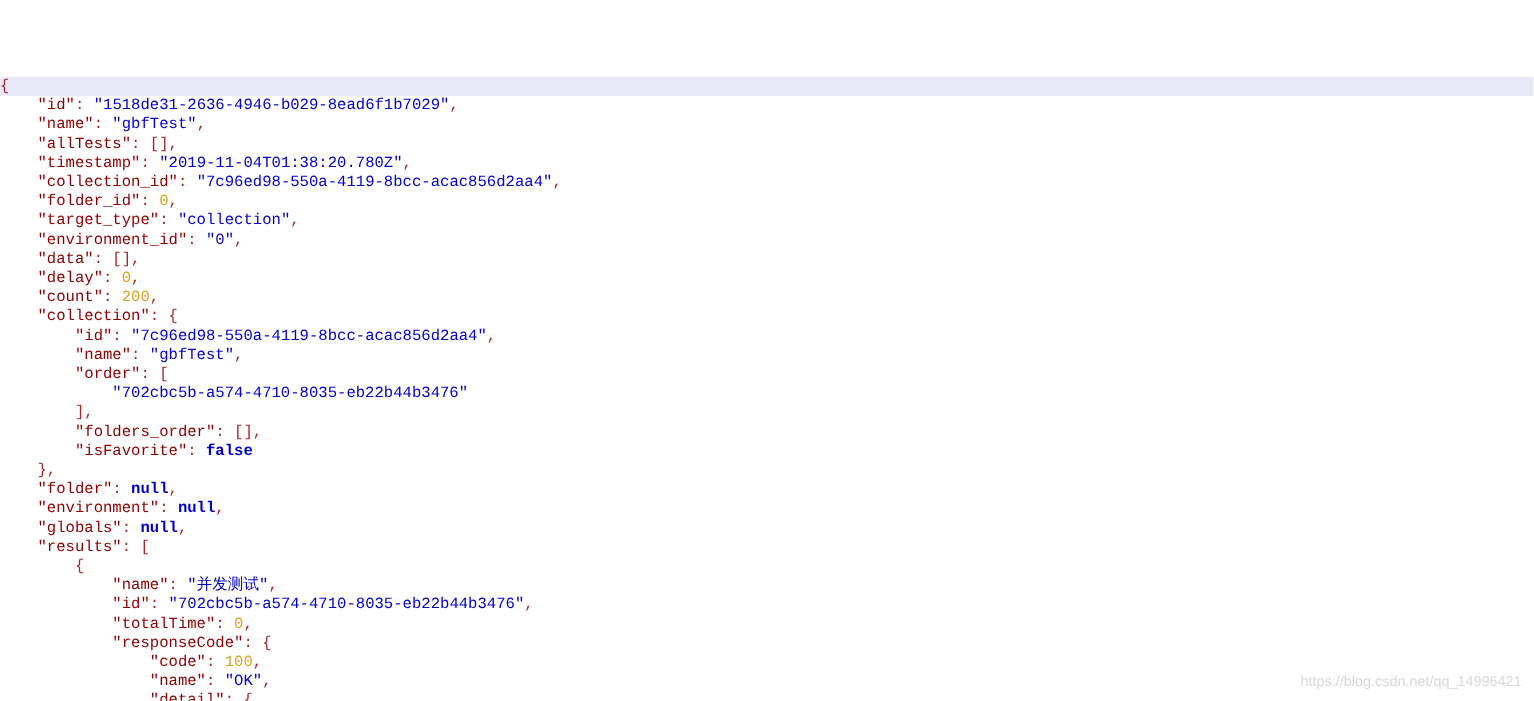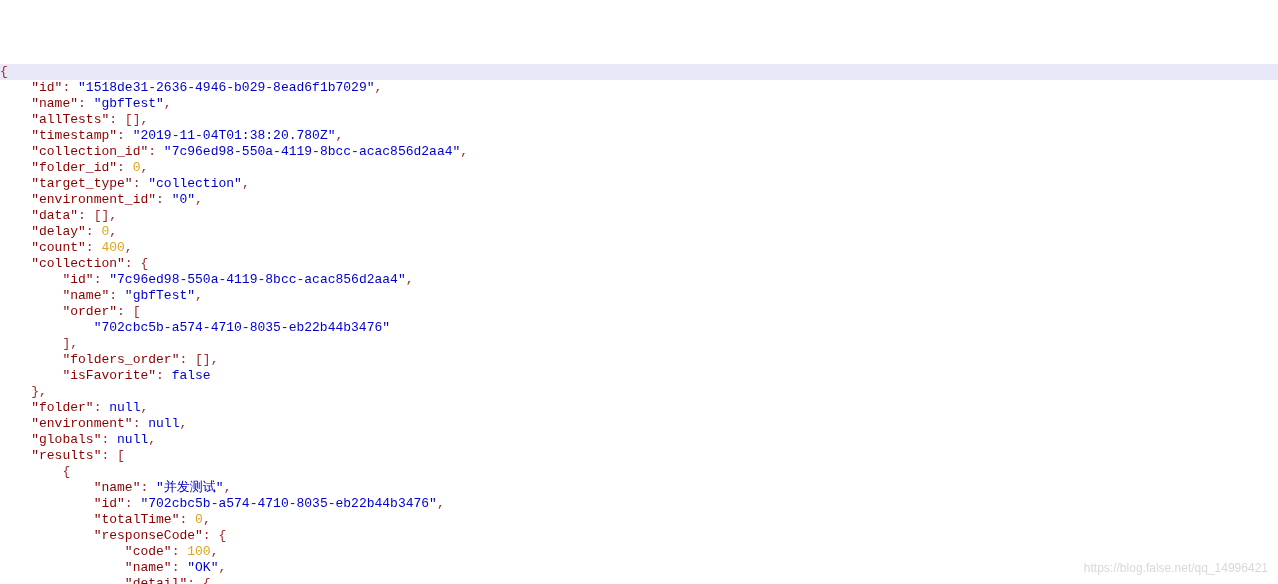--- a/index.html
+++ b/index.html
@@ -12,21 +12,21 @@
     overflow: hidden;
     width: 1278px;
     height: 584px;
   }
   .line { display: block; }
   .hl { background: #e8e8f8; display: block; width: 100%; }
   .punc { color: #a52a2a; }
   .key  { color: #8b0000; }
   .str  { color: #0000cd; }
   .num  { color: #daa520; }
-  .kw   { color: #0000cd; font-weight: normal; }
+  .kw   { color: #0000cd; font-weight: bold; }
   .guide { color: #d0d0d0; }
   .watermark {
     position: absolute;
     right: 10px;
     bottom: 8px;
     color: #d8d8d8;
     font-family: Arial, sans-serif;
     font-size: 12px;
   }
 </style>
@@ -39,21 +39,21 @@
 </span><span class="line"><span class="guide">    </span><span class="key">"id"</span><span class="punc">: </span><span class="str">"1518de31-2636-4946-b029-8ead6f1b7029"</span><span class="punc">,</span>
 </span><span class="line"><span class="guide">    </span><span class="key">"name"</span><span class="punc">: </span><span class="str">"gbfTest"</span><span class="punc">,</span>
 </span><span class="line"><span class="guide">    </span><span class="key">"allTests"</span><span class="punc">: []</span><span class="punc">,</span>
 </span><span class="line"><span class="guide">    </span><span class="key">"timestamp"</span><span class="punc">: </span><span class="str">"2019-11-04T01:38:20.780Z"</span><span class="punc">,</span>
 </span><span class="line"><span class="guide">    </span><span class="key">"collection_id"</span><span class="punc">: </span><span class="str">"7c96ed98-550a-4119-8bcc-acac856d2aa4"</span><span class="punc">,</span>
 </span><span class="line"><span class="guide">    </span><span class="key">"folder_id"</span><span class="punc">: </span><span class="num">0</span><span class="punc">,</span>
 </span><span class="line"><span class="guide">    </span><span class="key">"target_type"</span><span class="punc">: </span><span class="str">"collection"</span><span class="punc">,</span>
 </span><span class="line"><span class="guide">    </span><span class="key">"environment_id"</span><span class="punc">: </span><span class="str">"0"</span><span class="punc">,</span>
 </span><span class="line"><span class="guide">    </span><span class="key">"data"</span><span class="punc">: []</span><span class="punc">,</span>
 </span><span class="line"><span class="guide">    </span><span class="key">"delay"</span><span class="punc">: </span><span class="num">0</span><span class="punc">,</span>
-</span><span class="line"><span class="guide">    </span><span class="key">"count"</span><span class="punc">: </span><span class="num">400</span><span class="punc">,</span>
+</span><span class="line"><span class="guide">    </span><span class="key">"count"</span><span class="punc">: </span><span class="num">200</span><span class="punc">,</span>
 </span><span class="line"><span class="guide">    </span><span class="key">"collection"</span><span class="punc">: {</span>
 </span><span class="line"><span class="guide">        </span><span class="key">"id"</span><span class="punc">: </span><span class="str">"7c96ed98-550a-4119-8bcc-acac856d2aa4"</span><span class="punc">,</span>
 </span><span class="line"><span class="guide">        </span><span class="key">"name"</span><span class="punc">: </span><span class="str">"gbfTest"</span><span class="punc">,</span>
 </span><span class="line"><span class="guide">        </span><span class="key">"order"</span><span class="punc">: [</span>
 </span><span class="line"><span class="guide">            </span><span class="str">"702cbc5b-a574-4710-8035-eb22b44b3476"</span>
 </span><span class="line"><span class="guide">        </span><span class="punc">],</span>
 </span><span class="line"><span class="guide">        </span><span class="key">"folders_order"</span><span class="punc">: []</span><span class="punc">,</span>
 </span><span class="line"><span class="guide">        </span><span class="key">"isFavorite"</span><span class="punc">: </span><span class="kw">false</span>
 </span><span class="line"><span class="guide">    </span><span class="punc">},</span>
 </span><span class="line"><span class="guide">    </span><span class="key">"folder"</span><span class="punc">: </span><span class="kw">null</span><span class="punc">,</span>
@@ -62,16 +62,16 @@
 </span><span class="line"><span class="guide">    </span><span class="key">"results"</span><span class="punc">: [</span>
 </span><span class="line"><span class="guide">        </span><span class="punc">{</span>
 </span><span class="line"><span class="guide">            </span><span class="key">"name"</span><span class="punc">: </span><span class="str">"并发测试"</span><span class="punc">,</span>
 </span><span class="line"><span class="guide">            </span><span class="key">"id"</span><span class="punc">: </span><span class="str">"702cbc5b-a574-4710-8035-eb22b44b3476"</span><span class="punc">,</span>
 </span><span class="line"><span class="guide">            </span><span class="key">"totalTime"</span><span class="punc">: </span><span class="num">0</span><span class="punc">,</span>
 </span><span class="line"><span class="guide">            </span><span class="key">"responseCode"</span><span class="punc">: {</span>
 </span><span class="line"><span class="guide">                </span><span class="key">"code"</span><span class="punc">: </span><span class="num">100</span><span class="punc">,</span>
 </span><span class="line"><span class="guide">                </span><span class="key">"name"</span><span class="punc">: </span><span class="str">"OK"</span><span class="punc">,</span>
 </span><span class="line"><span class="guide">                </span><span class="key">"detail"</span><span class="punc">: {</span>
 </span></div>
-<div class="watermark">https://blog.false.net/qq_14996421</div>
+<div class="watermark">https://blog.csdn.net/qq_14996421</div>
 
 
 
 
 </body></html>

